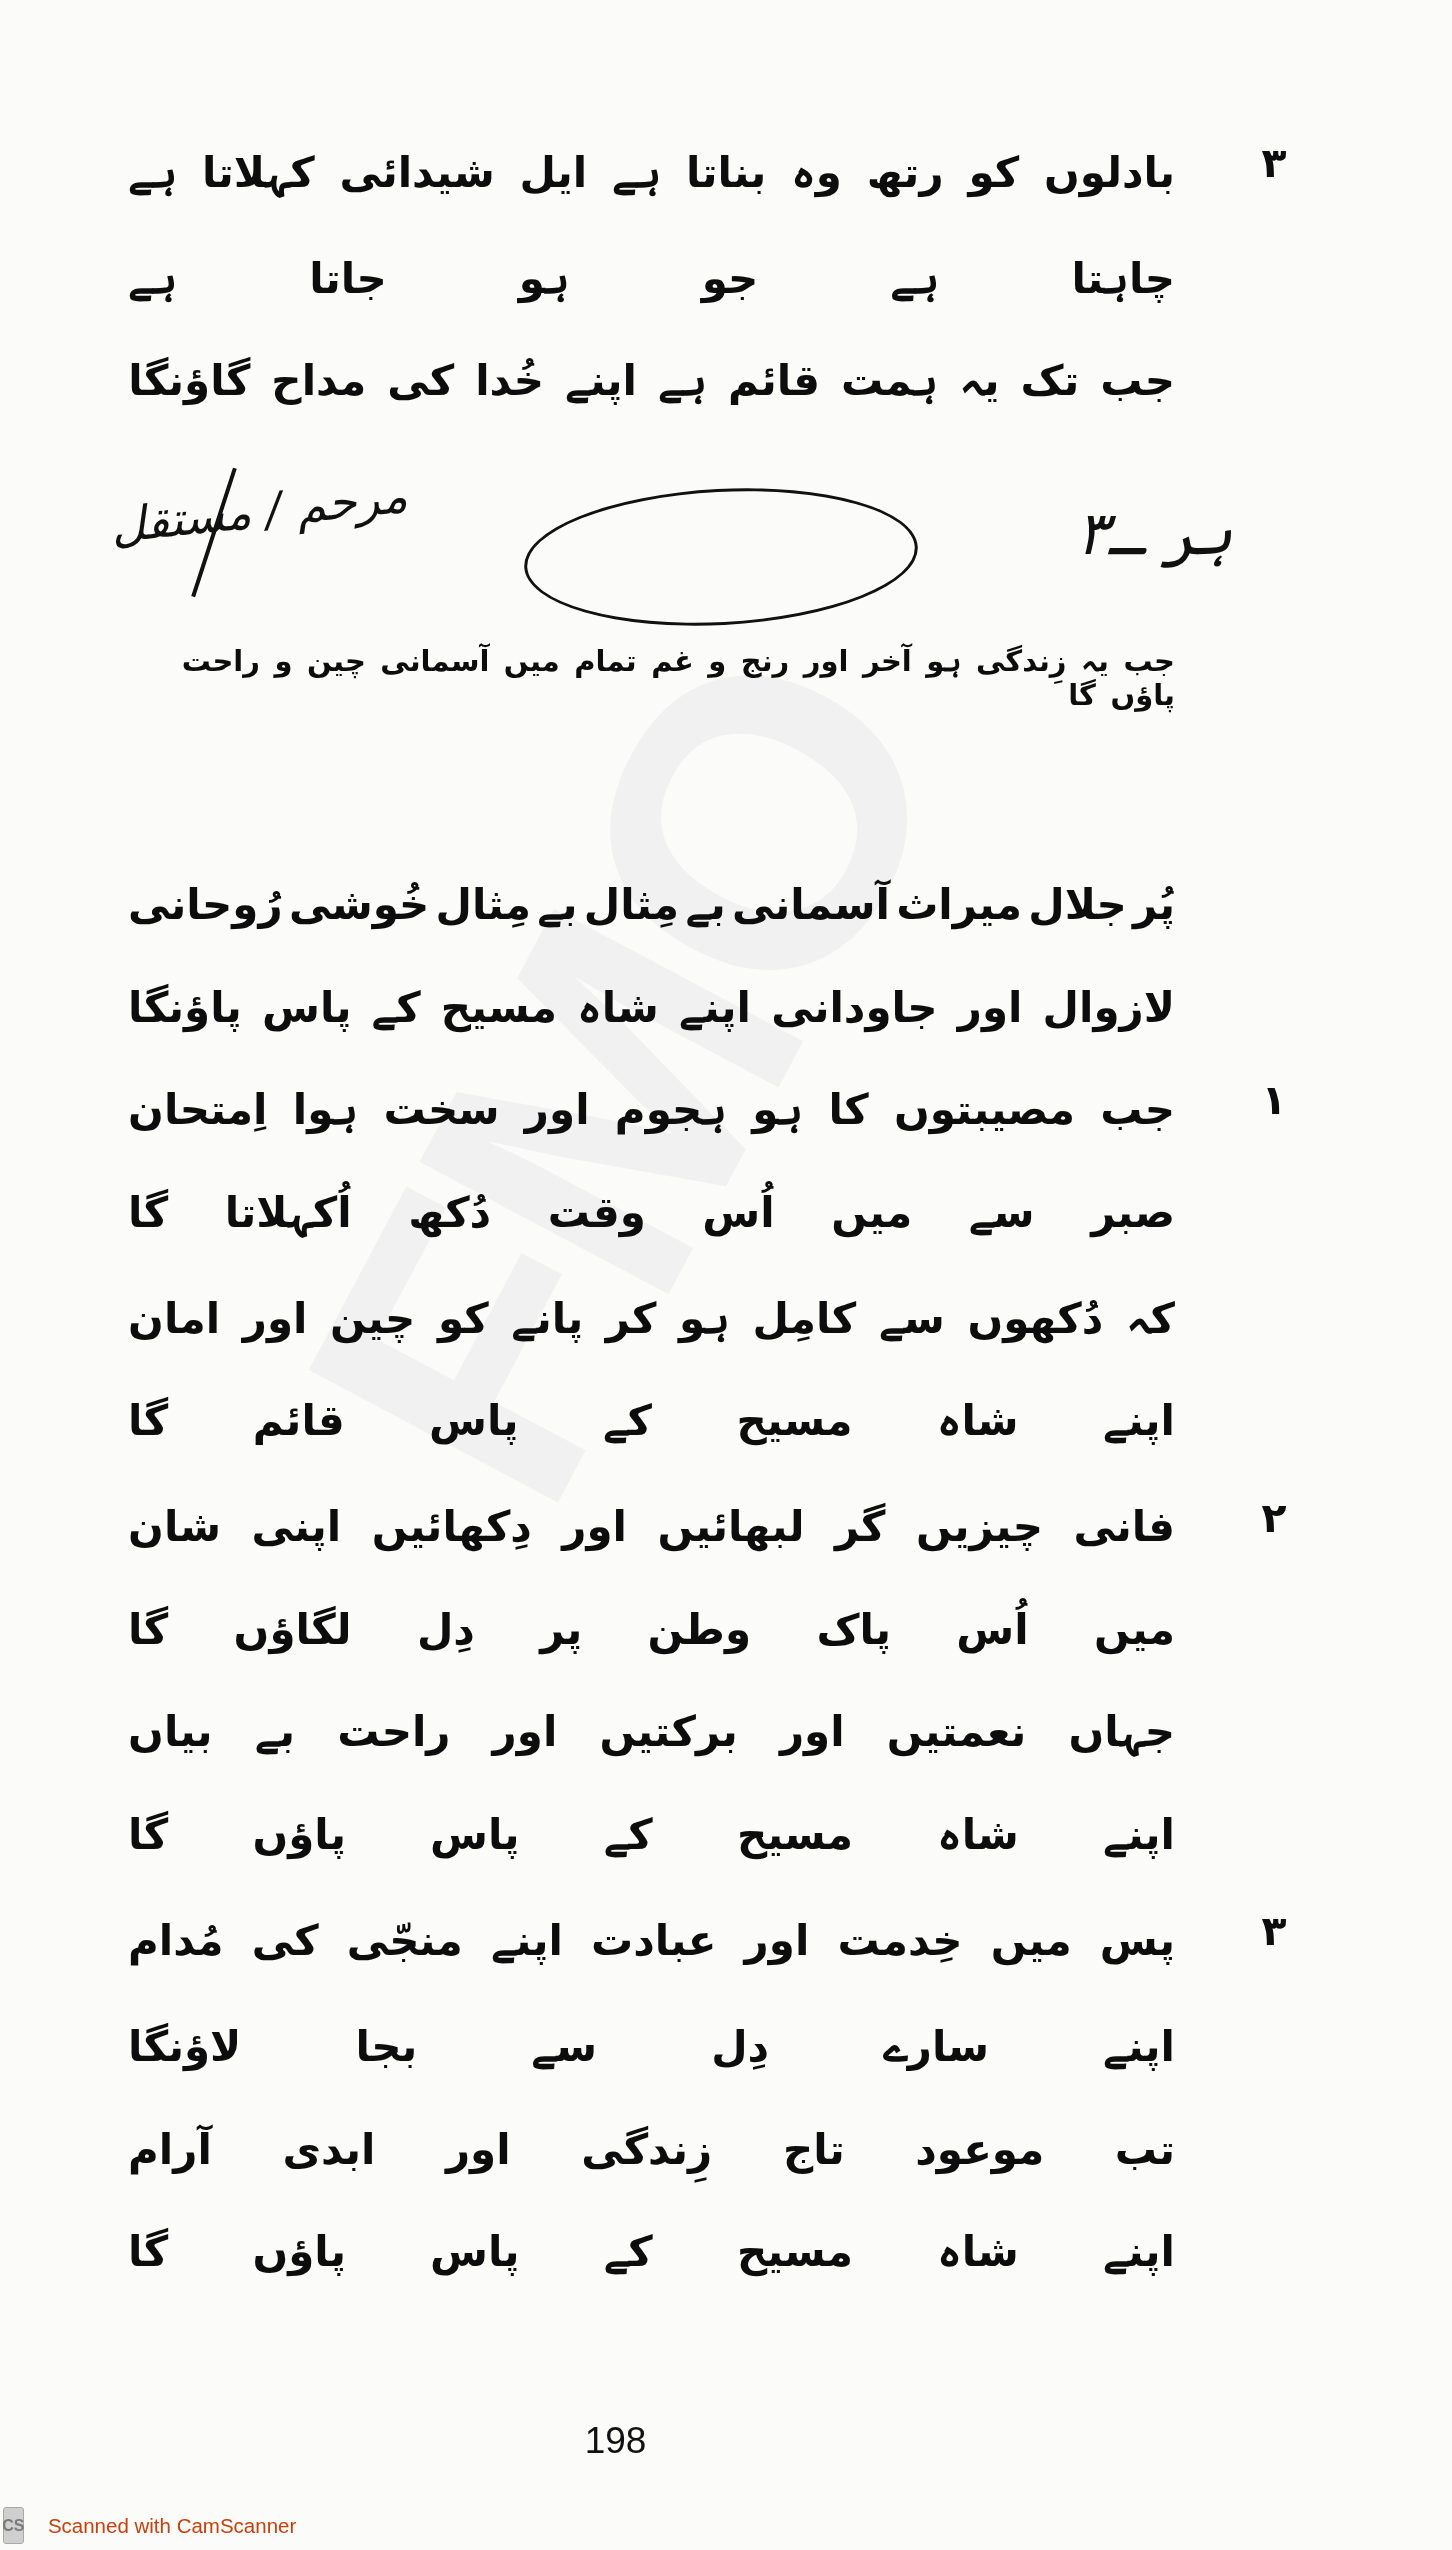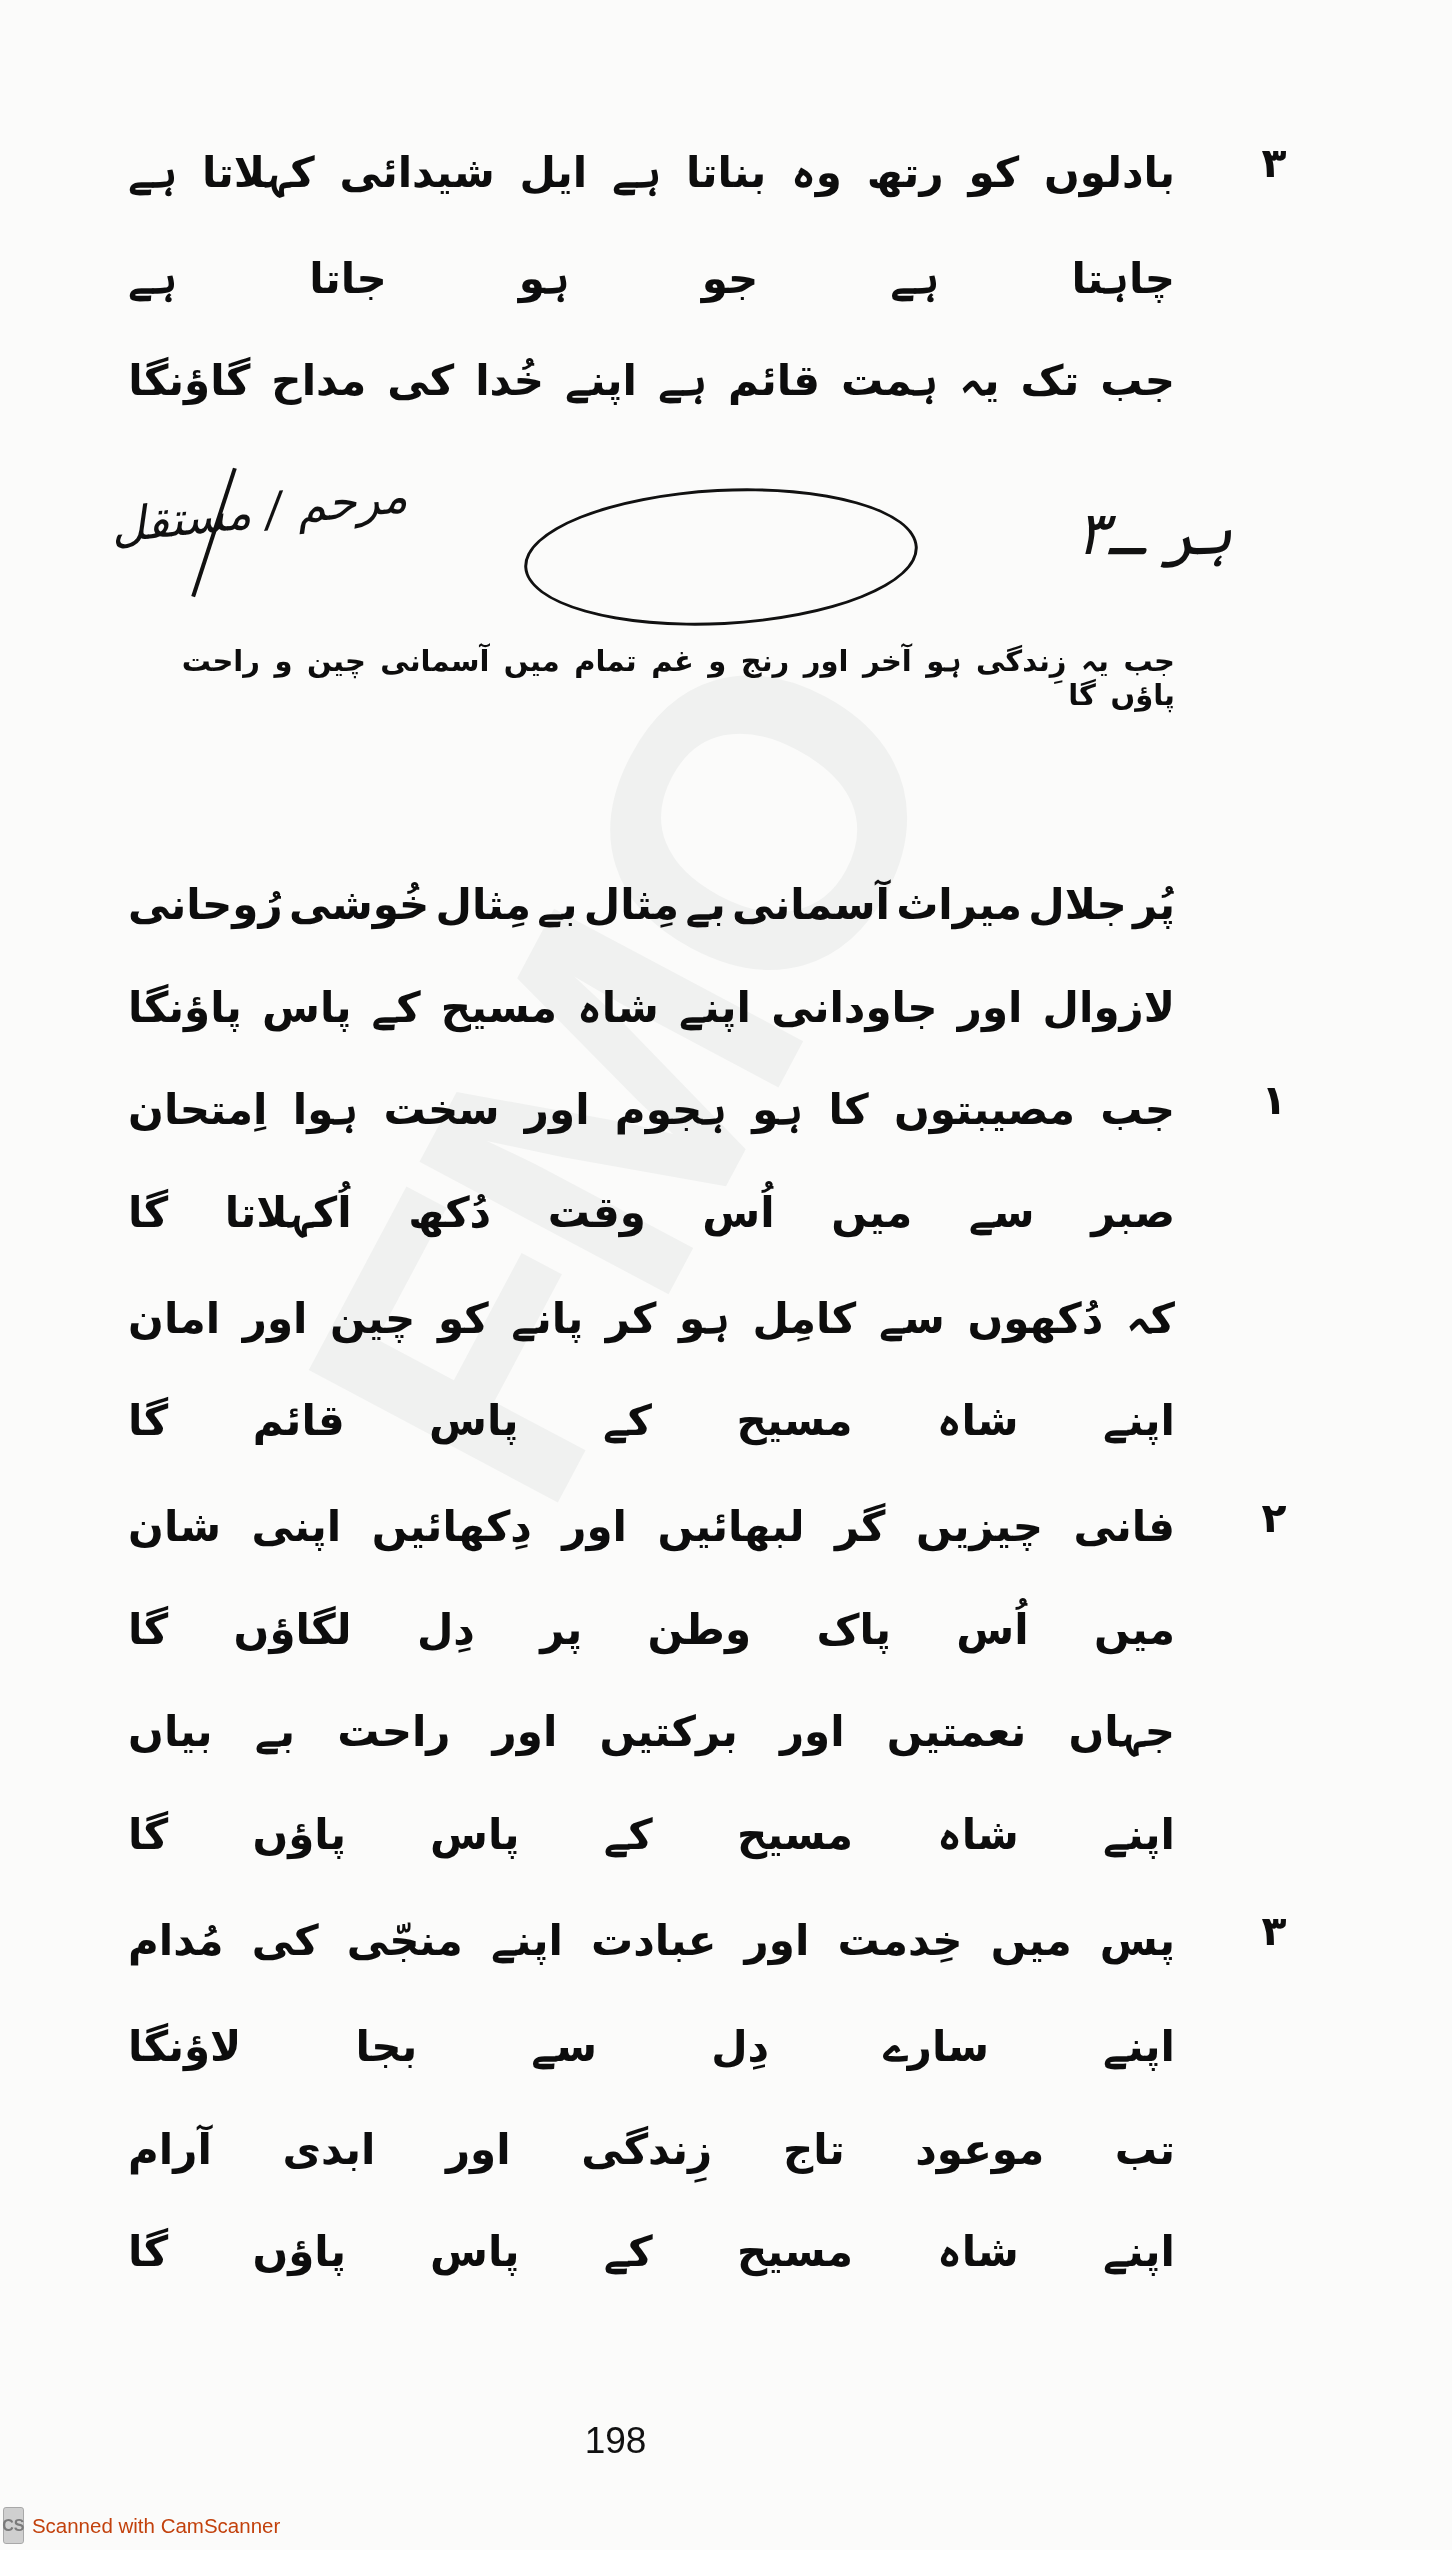--- a/index.html
+++ b/index.html
@@ -42,21 +42,21 @@
   .title-num { font-family: "Liberation Sans", sans-serif; font-size: 70px; color: #111; }
   .title-word { font-family: "DejaVu Sans", sans-serif; font-size: 57px; font-weight: bold; color: #2a2410; direction: rtl; }
   .hand { position: absolute; font-family: "DejaVu Serif", serif; font-style: italic; color: #111; }
   .hand.left { left: 110px; top: 483px; font-size: 47px; transform: rotate(-6deg); }
   .hand.right { left: 1076px; top: 498px; font-size: 60px; }
   .slash { position: absolute; left: 212px; top: 465px; width: 4.4px; height: 135px; background: #111; transform: rotate(18deg); }
   .page-number {
     position: absolute; left: 0; width: 1231px; top: 2420px; text-align: center;
     font-family: "Liberation Sans", sans-serif; font-size: 37px; color: #111;
   }
-  .cs-footer { position: absolute; left: 2.9px; top: 2507px; display: flex; align-items: center; gap: 8px; }
+  .cs-footer { position: absolute; left: 2.9px; top: 2507px; display: flex; align-items: center; gap: 24px; }
   .cs-logo {
     width: 16px; height: 35px; border: 1.5px solid #a8a8a8; border-radius: 2.9px;
     background: #cfcfcf; color: #7a7a7a; font-family: "Liberation Sans", sans-serif;
     font-size: 16px; font-weight: bold; display: flex; align-items: center; justify-content: center; padding: 0 1.5px;
   }
   .cs-text { font-family: "Liberation Sans", sans-serif; font-size: 20.5px; color: #c2410c; }
 </style>
 </head>
 <body>
 

